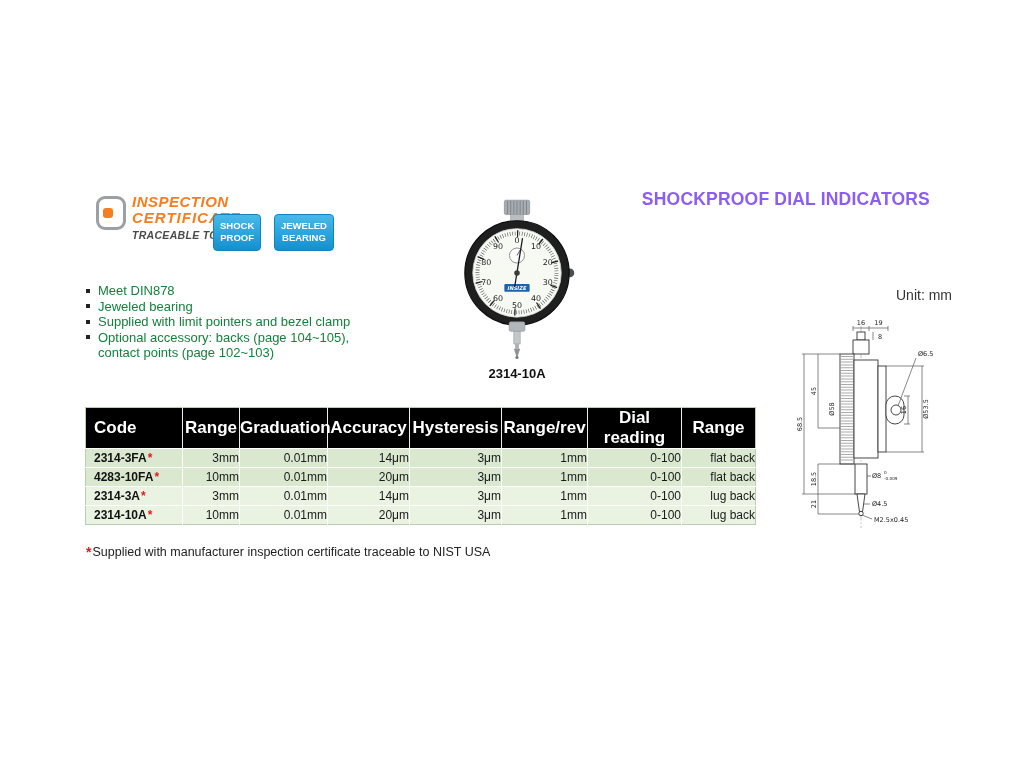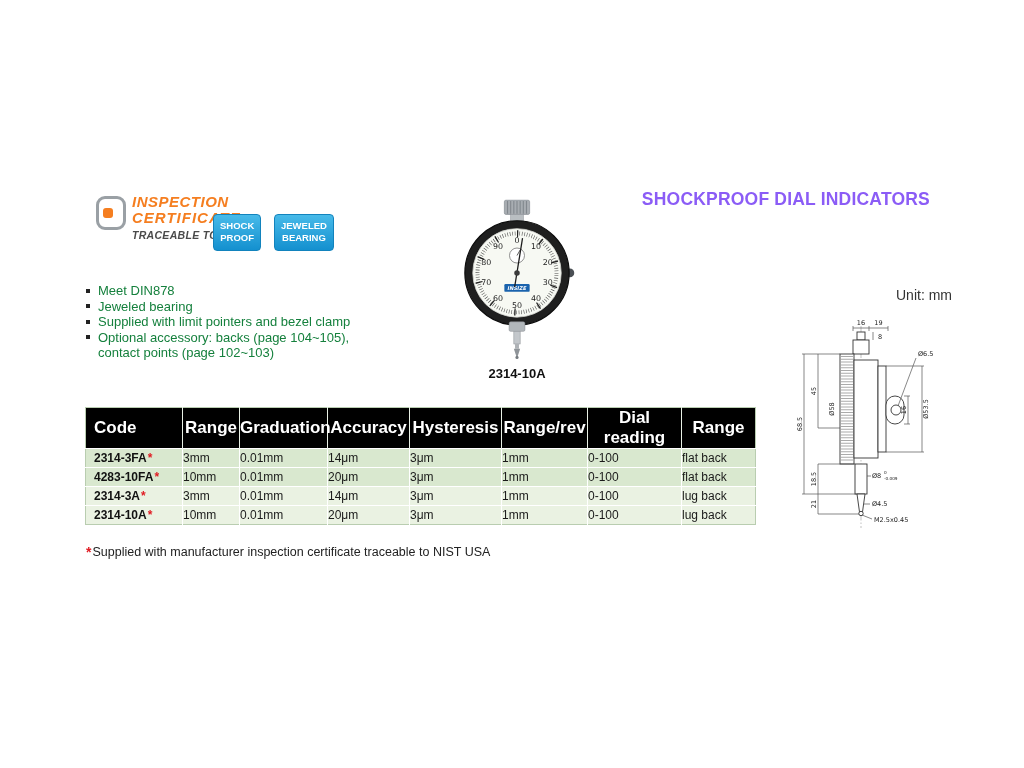--- a/index.html
+++ b/index.html
@@ -36,21 +36,21 @@
   
   .unit-note { position:absolute; left:896px; top:287px; font-size:14px; color:#333; }
   .drawing { position:absolute; left:792px; top:318px; }
 
   
   .spec-table { position:absolute; left:85px; top:407px; border-collapse:collapse; table-layout:fixed; width:670px;
                 font-size:12px; color:#1a1a1a; border:1px solid #b9cdb0; }
   .spec-table th { background:#000000; color:#fff; font-weight:bold; height:20px; text-align:center;
                    border-left:1px solid #e9f1e6; font-size:17px; }
   .spec-table th:first-child { text-align:left; padding-left:8px; border-left:none; }
-  .spec-table td { height:19px; text-align:left; border-left:1px solid #ffffff; border-top:1px solid #ffffff; }
+  .spec-table td { height:19px; text-align:right; border-left:1px solid #ffffff; border-top:1px solid #ffffff; }
   .spec-table td:first-child { text-align:left; padding-left:8px; border-left:none; font-weight:bold; color:#111; }
   .spec-table tr.row-a td { background:#d9e8cf; }
   .spec-table tr.row-b td { background:#eaf2e2; }
   .star { color:#e01b22; font-weight:bold; margin-left:1px; }
 
   
   .footnote { position:absolute; left:85px; top:544px; font-size:12.5px; color:#222; }
   .footnote .star { font-size:14px; margin-right:1px; vertical-align:-1px; }
 
   svg text { font-family:"DejaVu Sans", sans-serif; }

